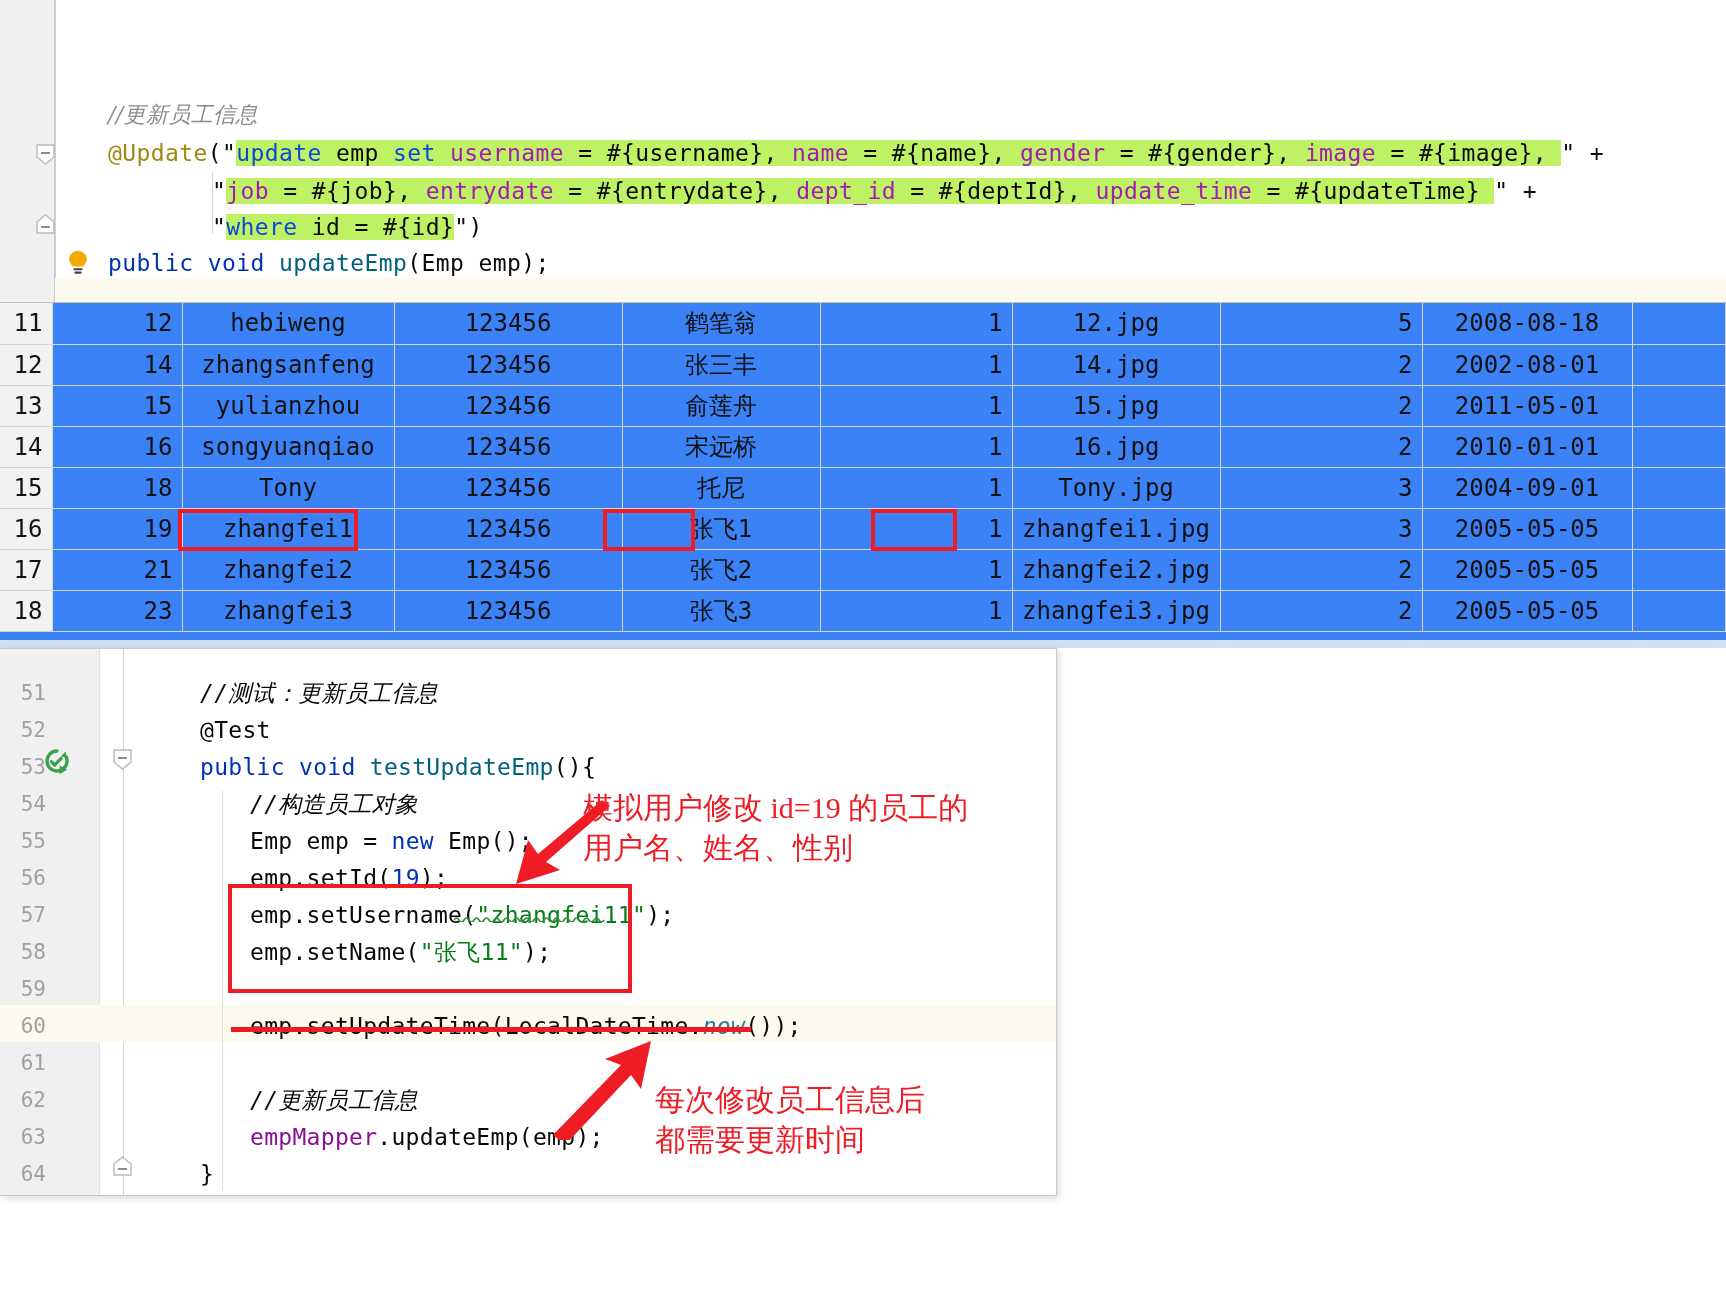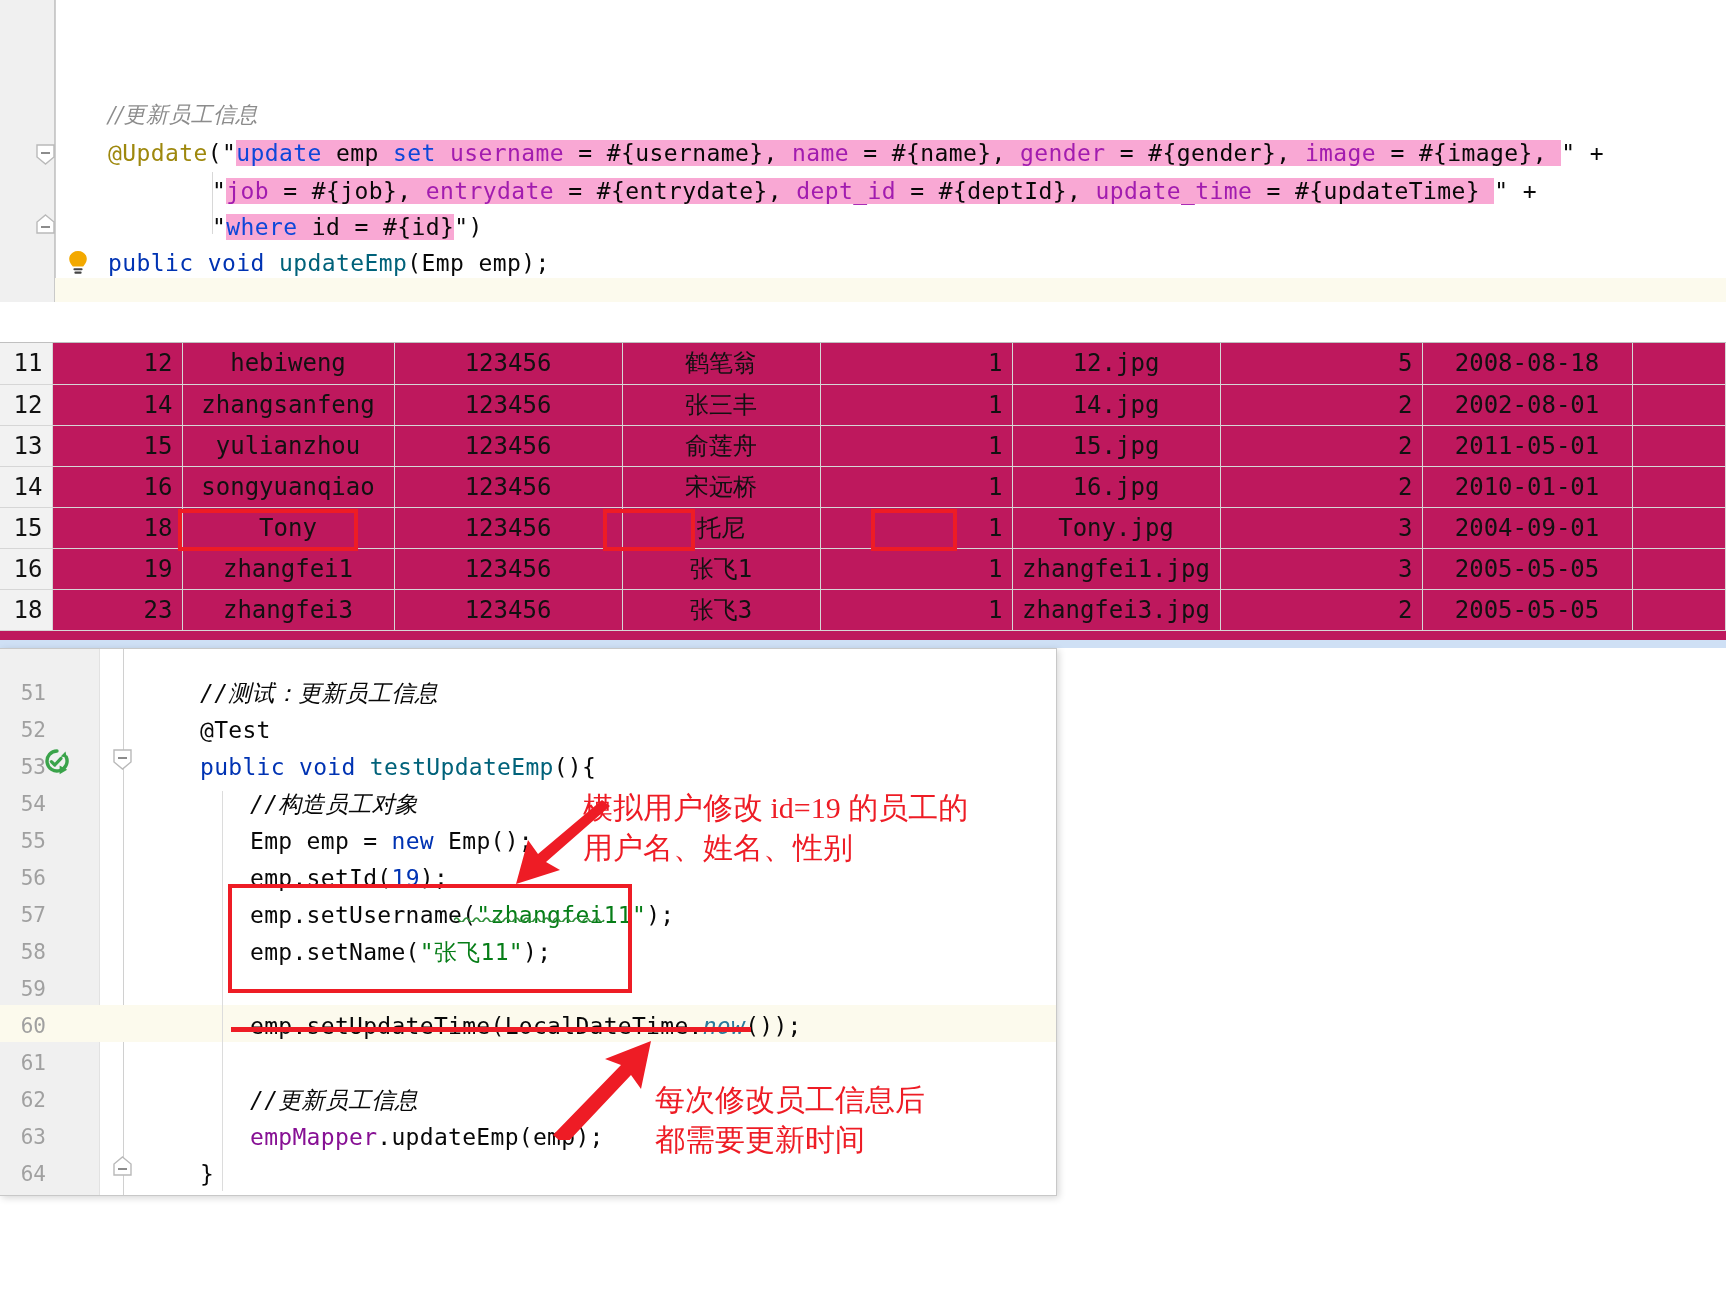--- a/index.html
+++ b/index.html
@@ -59,21 +59,21 @@
   .annot { color: #9e880d; }
   .kw { color: #0033b3; }
   .str { color: #067d17; }
   .sql-kw { color: #0d47d9; }
   .sql-id { color: #a21caf; }
   .plain { color: #080808; }
   .method-decl { color: #00627a; }
   .field { color: #871094; }
   .static-it { color: #2b7a9b; font-style: italic; }
 
-  .sqlhl { background: #f9a8d4; }
+  .sqlhl { background: #bef264; }
 
   #top-indent-guide {
     position: absolute;
     left: 212px; top: 172px;
     width: 1px; height: 62px;
     background: #d8d8d8;
   }
 
   
   #top-caret-line {
@@ -81,23 +81,22 @@
     left: 55px; top: 278px;
     width: 1671px; height: 24px;
     background: #fcfaed;
   }
 
   
   #grid {
     position: absolute;
     left: 0; top: 302px;
     width: 1726px; height: 338px;
-    background: #be185d;
+    background: #3b82f6;
     border-top: 1px solid #c0c0c0;
-    margin-top: 40px;
   }
   #grid table {
     border-collapse: collapse;
     width: 1726px;
     table-layout: fixed;
   }
   #grid td {
     height: 41px;
     font-family: "DejaVu Sans Mono", "Liberation Mono", monospace;
     font-size: 24px;
@@ -373,20 +372,32 @@
         </tr>
         <tr>
           <td class="rownum">16</td>
           <td class="c-id num">19</td>
           <td class="c-user txt">zhangfei1</td>
           <td class="c-pass txt">123456</td>
           <td class="c-name txt">张飞1</td>
           <td class="c-gender num">1</td>
           <td class="c-image txt">zhangfei1.jpg</td>
           <td class="c-job num">3</td>
+          <td class="c-entry txt">2005-05-05</td>
+          <td class="c-rest"></td>
+        </tr>
+        <tr>
+          <td class="rownum">17</td>
+          <td class="c-id num">21</td>
+          <td class="c-user txt">zhangfei2</td>
+          <td class="c-pass txt">123456</td>
+          <td class="c-name txt">张飞2</td>
+          <td class="c-gender num">1</td>
+          <td class="c-image txt">zhangfei2.jpg</td>
+          <td class="c-job num">2</td>
           <td class="c-entry txt">2005-05-05</td>
           <td class="c-rest"></td>
         </tr>
         <tr>
           <td class="rownum">18</td>
           <td class="c-id num">23</td>
           <td class="c-user txt">zhangfei3</td>
           <td class="c-pass txt">123456</td>
           <td class="c-name txt">张飞3</td>
           <td class="c-gender num">1</td>

